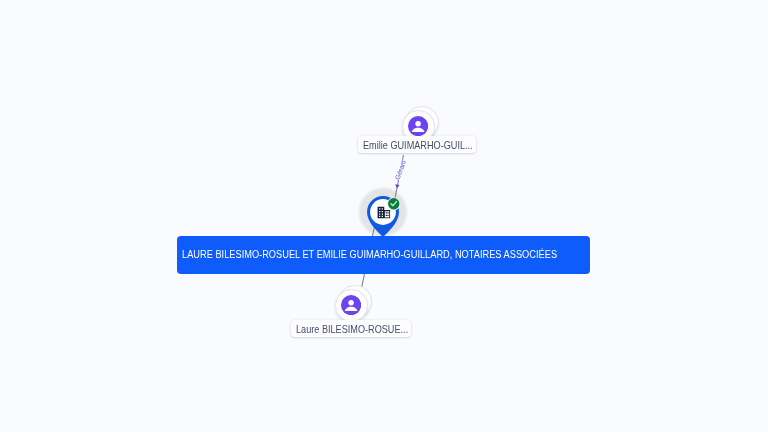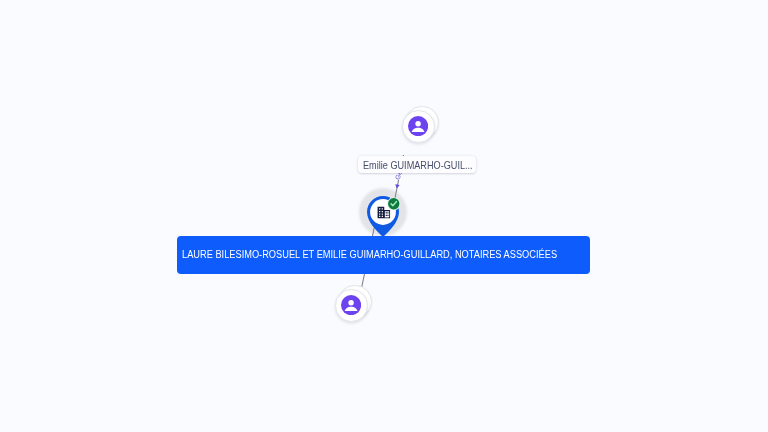--- a/index.html
+++ b/index.html
@@ -103,21 +103,24 @@
   <div class="avatar" style="left:334.5px;top:288.5px;">
     <div class="av-back"></div>
     <div class="av-front"></div>
     <svg class="av-icon" width="20.2" height="20.2" viewBox="0 0 24 24">
       <circle cx="12" cy="12" r="12" fill="#6d43f0"></circle>
       <circle cx="12" cy="9.2" r="3.25" fill="#ffffff"></circle>
       <path d="M12,13.9 C16.0,13.9 19.1,16.35 19.5,19.0 L4.5,19.0 C4.9,16.35 8.0,13.9 12,13.9 Z" fill="#ffffff"></path>
     </svg>
   </div>
 
-  <div class="chip" style="left: 358px; top: 156px; width: 108px; background: rgb(253, 253, 255); color: rgb(69, 77, 106);">
+  <div class="chip" style="left: 358px; top: 136px; width: 108px; background: rgb(253, 253, 255); color: rgb(69, 77, 106);">
       <span>Emilie GUIMARHO-GUIL...</span>
     </div>
 
   <div class="chip-blue" style="left: 177px; top: 236px; width: 403px; background: rgb(13, 92, 251); color: rgb(255, 255, 255);">
       <span>LAURE BILESIMO-ROSUEL ET EMILIE GUIMARHO-GUILLARD, NOTAIRES ASSOCIÉES</span>
     </div>
 
+  <div class="chip" style="left: 291px; top: 320px; width: 110px; background: rgb(253, 253, 255); color: rgb(69, 77, 106);">
+      <span>Laure BILESIMO-ROSUE...</span>
+    </div>
 </div>
 
 </body></html>

